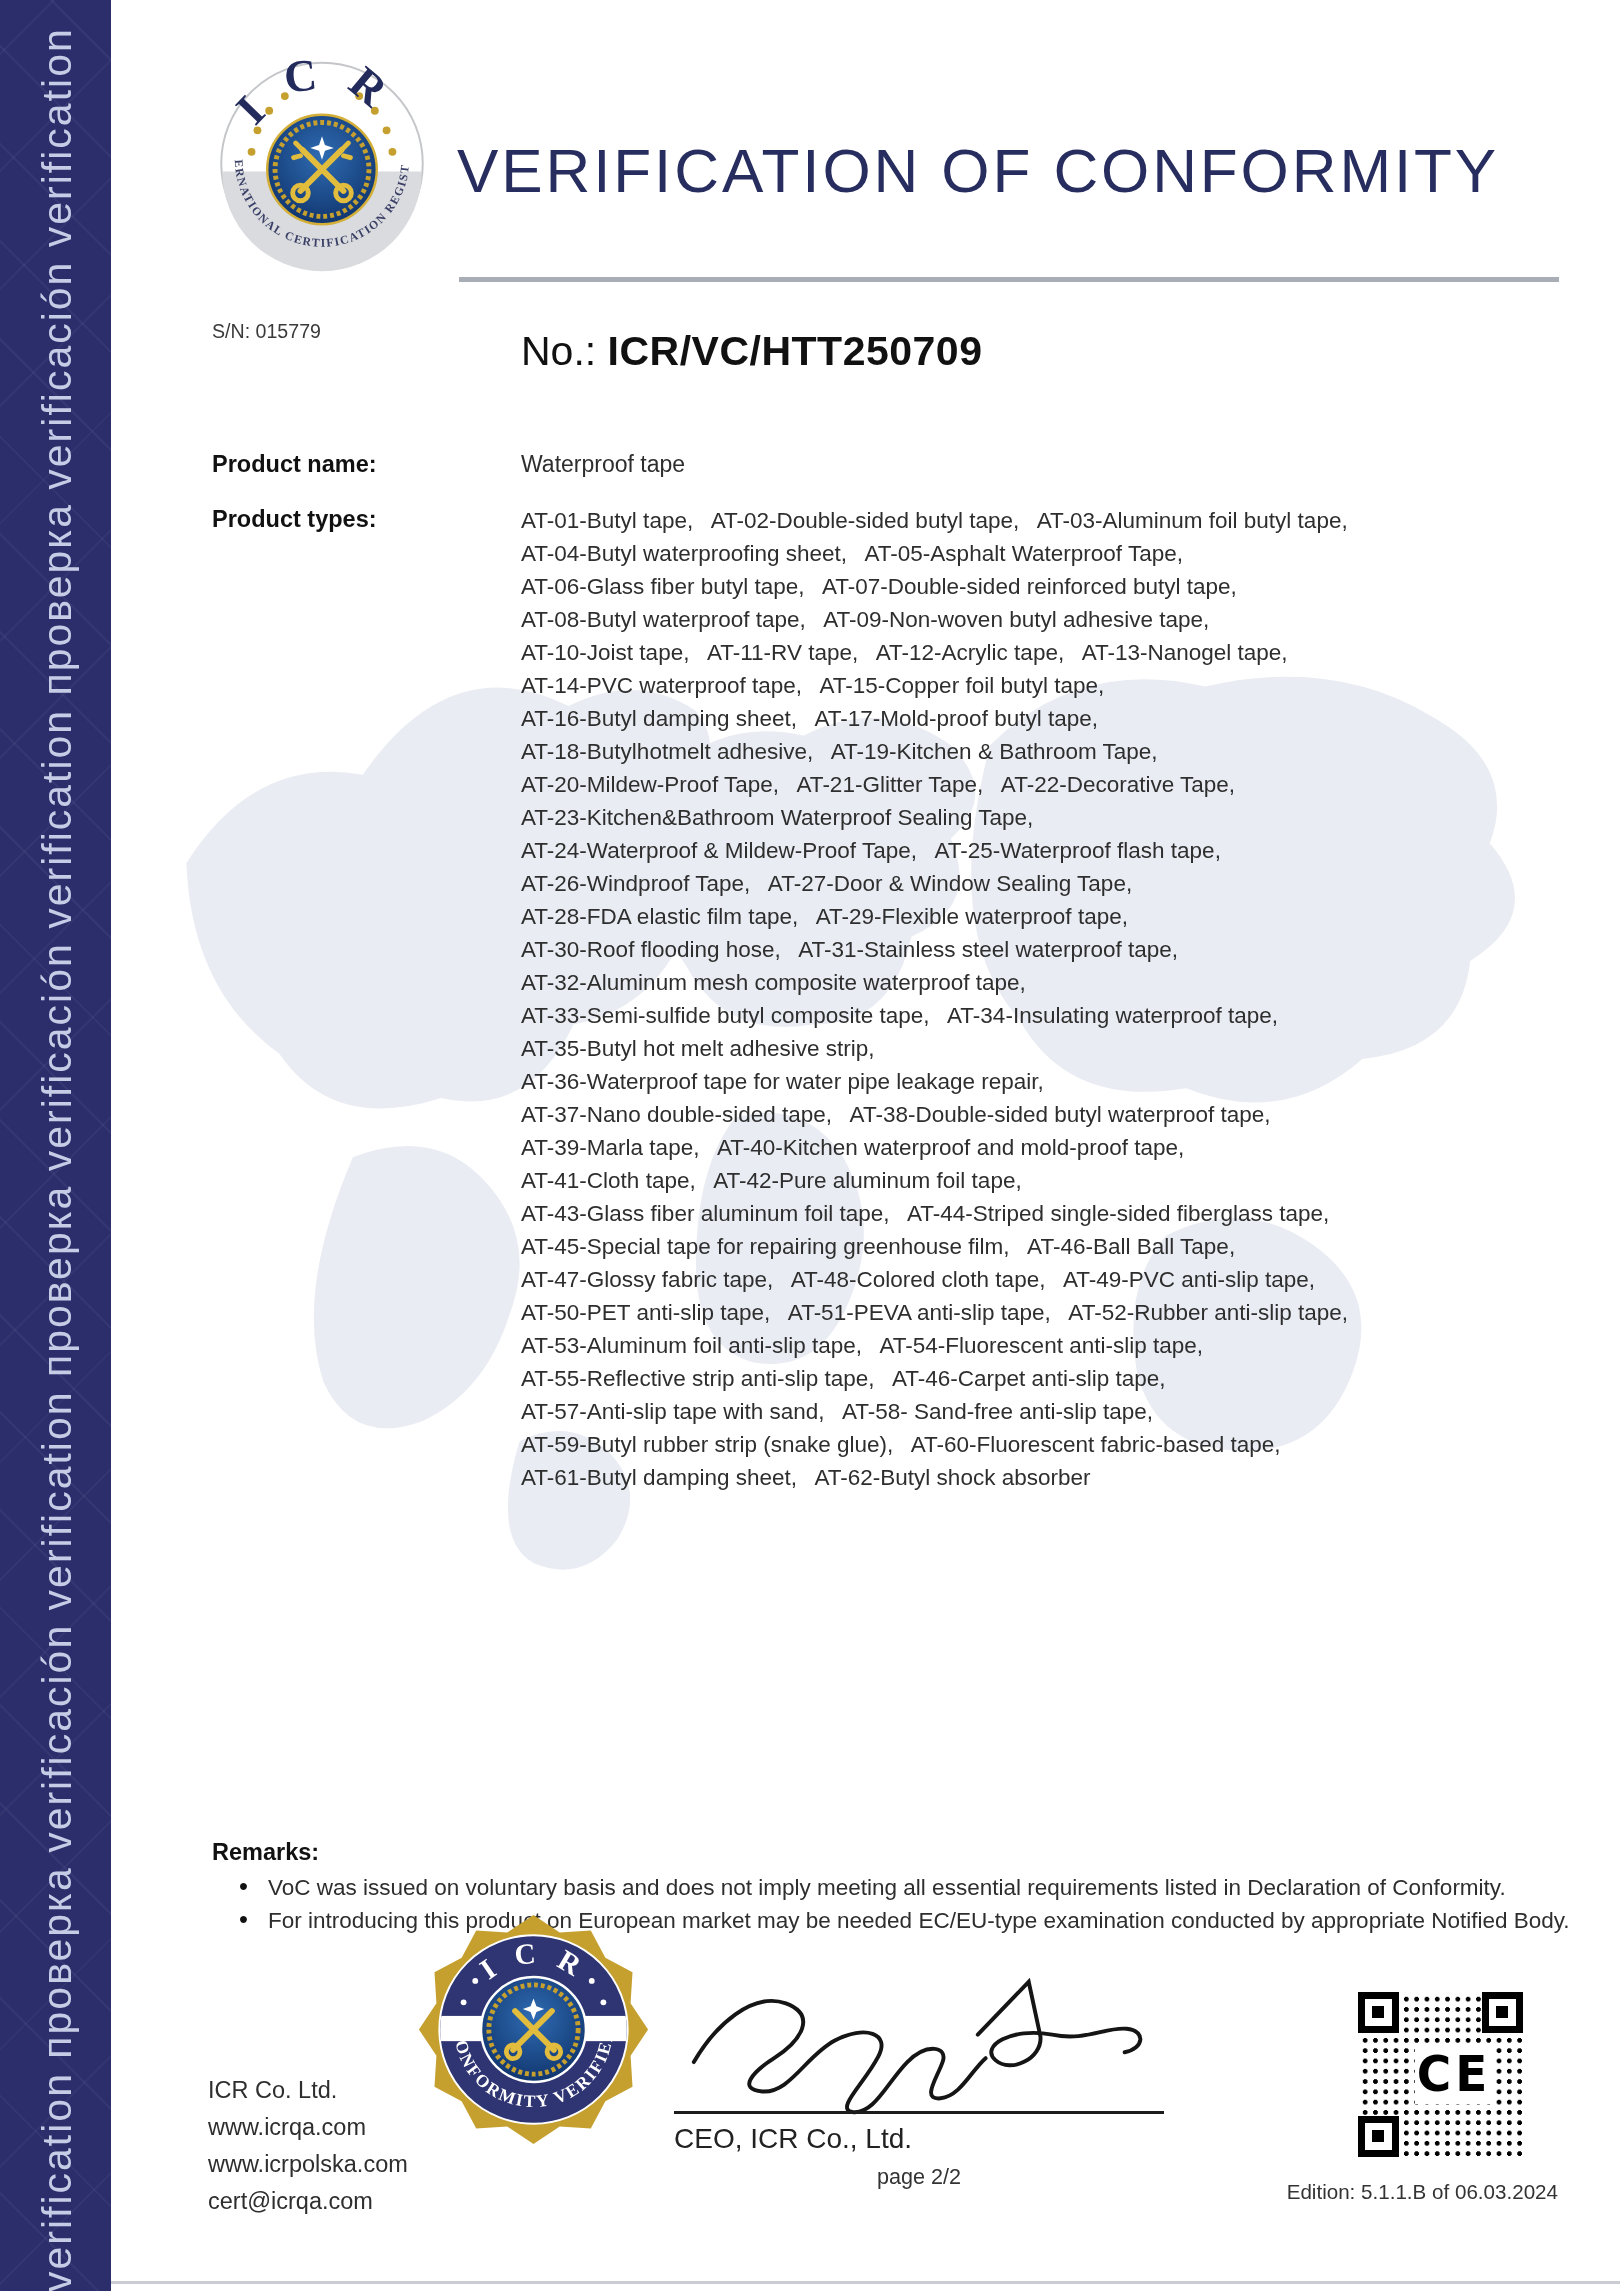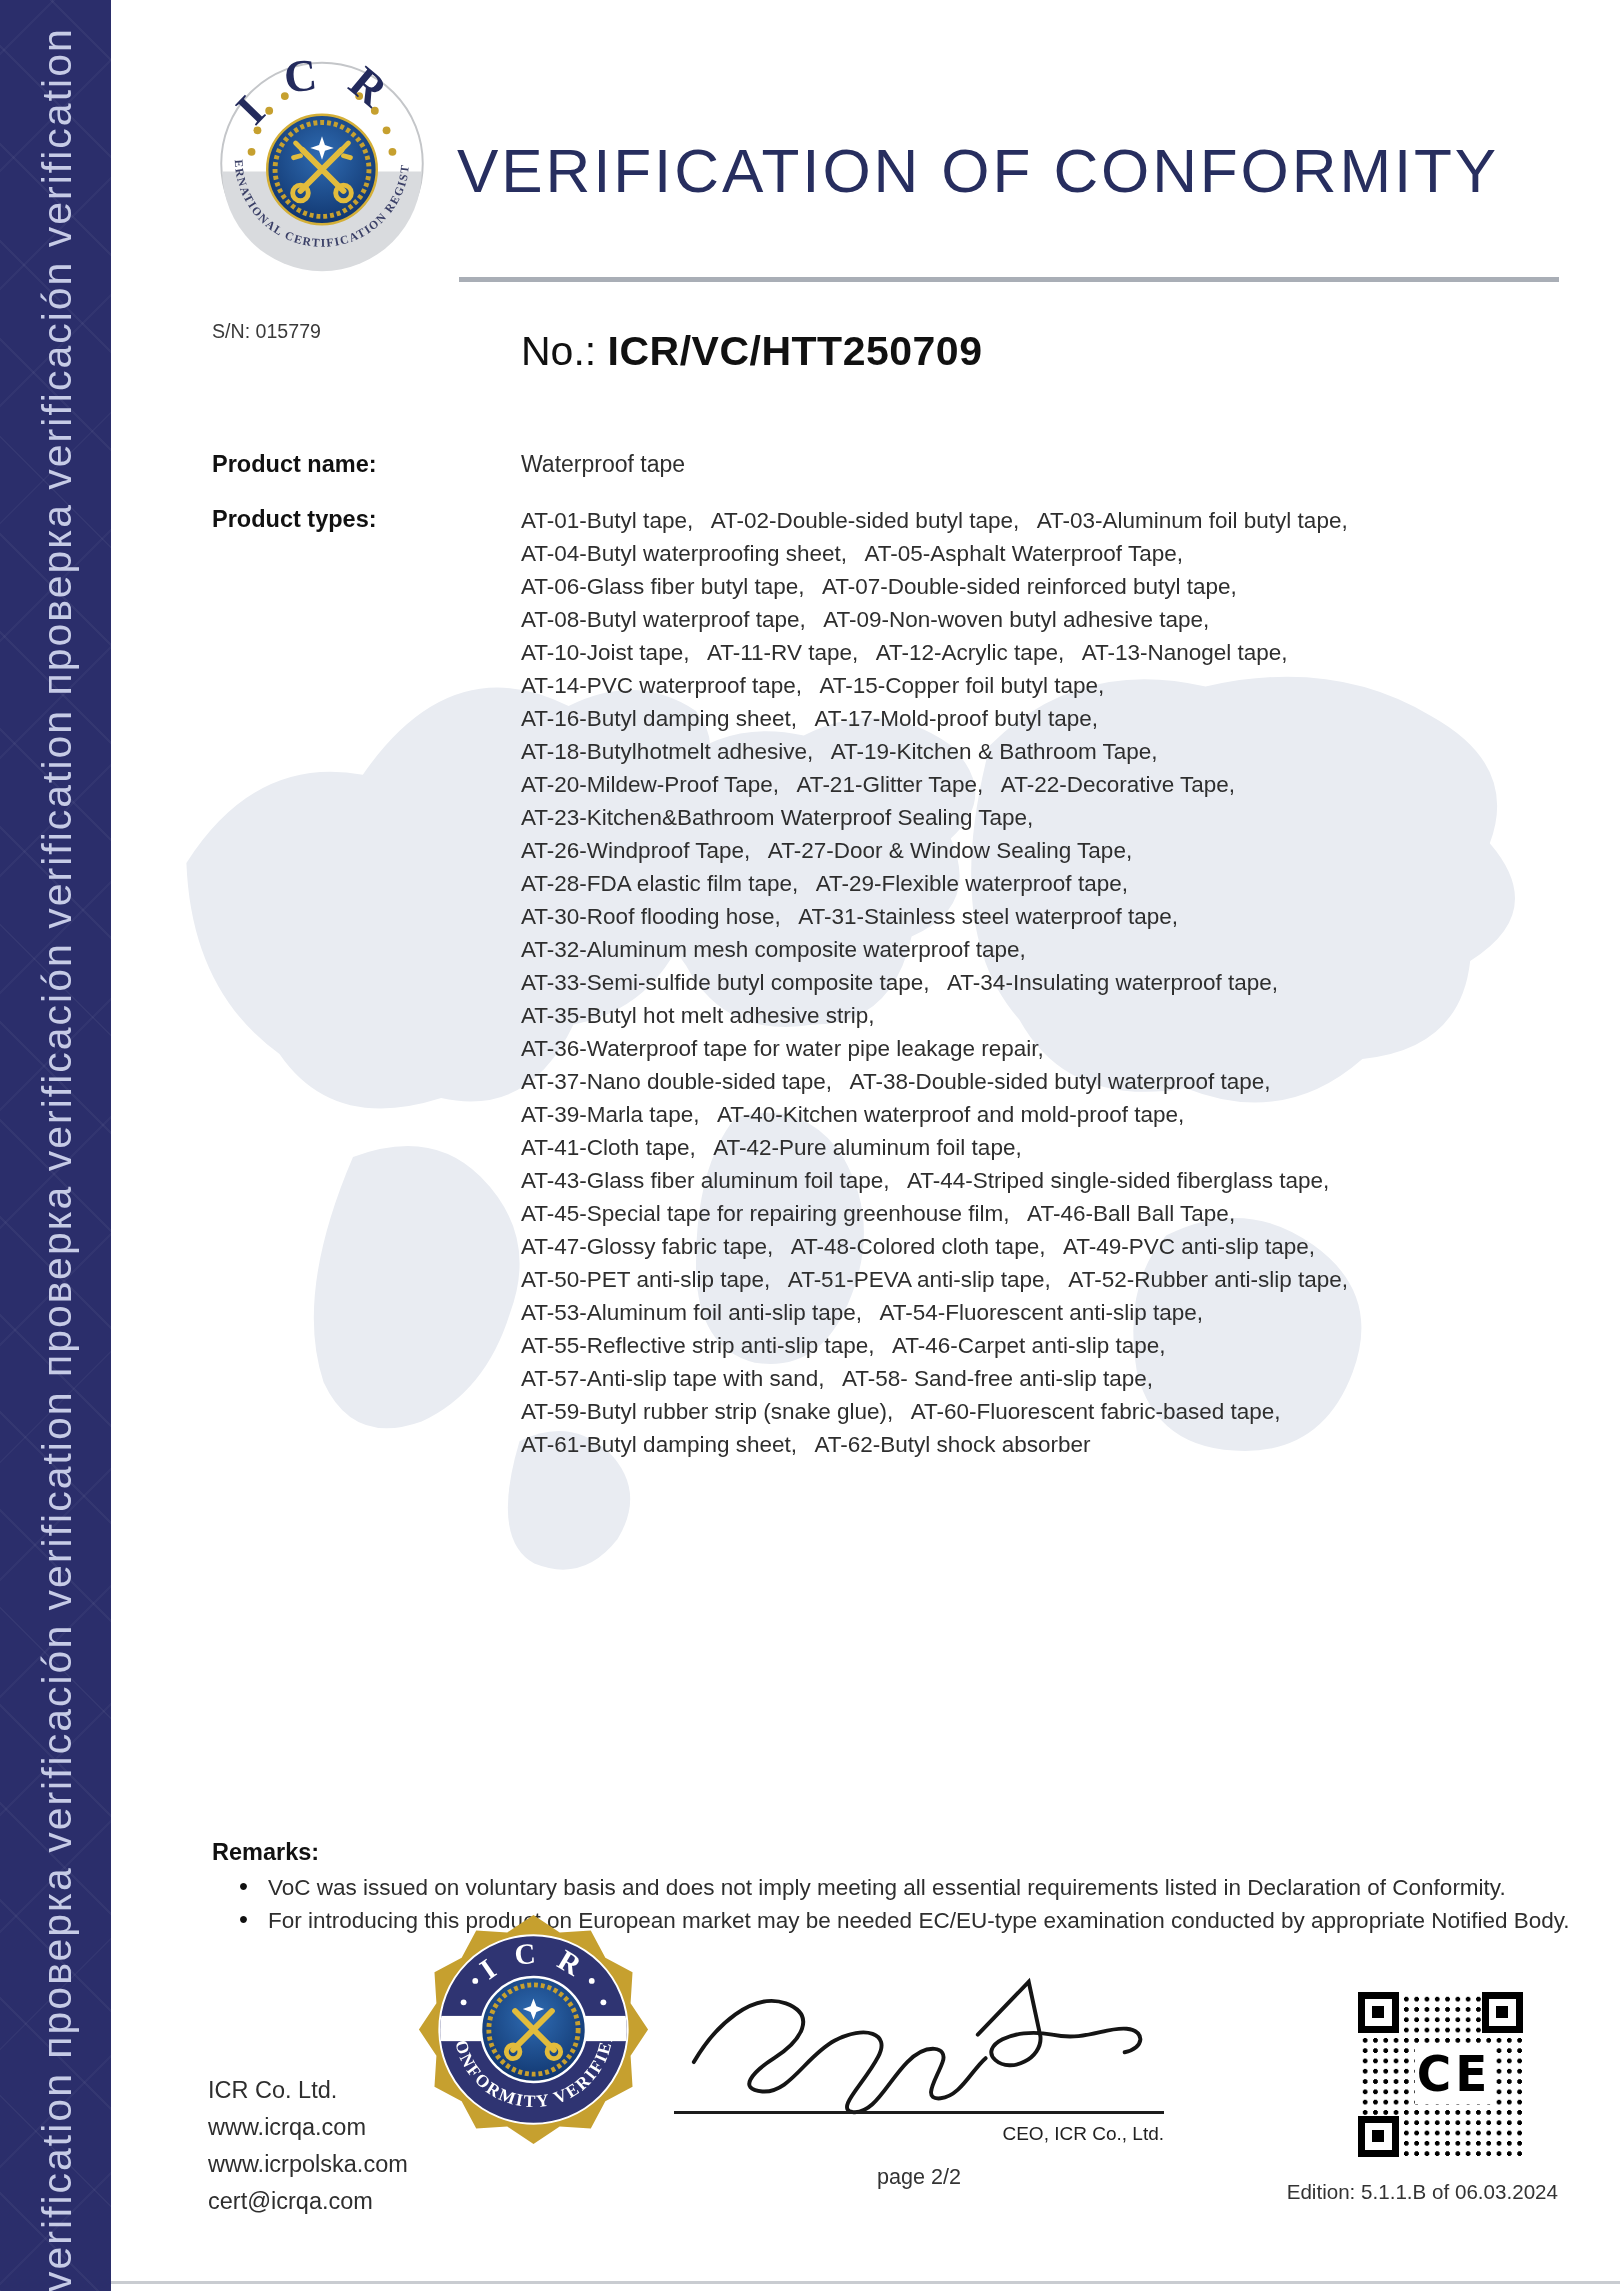--- a/index.html
+++ b/index.html
@@ -29,21 +29,21 @@
   .types-list{position:absolute;left:521px;top:504px;width:1039px;z-index:2;}
   .type-line{height:33px;line-height:33px;font-size:22.5px;color:#2e2e2e;white-space:pre;}
   
   .remarks-label{position:absolute;left:212px;top:1839px;font-size:23.5px;font-weight:700;color:#111;z-index:2;}
   .bullet-row{position:absolute;left:223px;font-size:22.5px;color:#2e2e2e;z-index:2;white-space:nowrap;margin-left:16px;}
   .bullet-row .dot{display:inline-block;width:29px;font-size:25.5px;color:#111;}
   
   .badge{position:absolute;left:417px;top:1913px;z-index:2;}
   .signature{position:absolute;left:686px;top:1964px;z-index:2;}
   .sig-line{position:absolute;left:674px;top:2111px;width:490px;height:2.9px;background:#1c1c1c;z-index:2;}
-  .ceo{position:absolute;left:674px;top:2123px;width:490px;text-align:right;font-size:19px;color:#222;z-index:2;}
+  .ceo{position:absolute;left:674px;top:2123px;width:490px;text-align:left;font-size:28px;color:#222;z-index:2;}
   .pageno{position:absolute;left:674px;top:2164px;width:490px;text-align:center;font-size:21.6px;color:#333;z-index:2;}
   .contacts{position:absolute;left:208px;top:2060px;font-size:23.5px;color:#2e2e2e;line-height:37px;z-index:2;margin-top:12px;}
   .qr{position:absolute;left:1358px;top:1992px;width:165px;height:165px;z-index:2;
       background-image:radial-gradient(circle,#000 31%,transparent 34%);
       background-size:10.3px 10.3px;background-position:2px 2px;}
   .qr .finder{position:absolute;width:41px;height:41px;border:7.8px solid #000;background:#fff;box-sizing:border-box;}
   .qr .finder::after{content:"";position:absolute;left:6.9px;top:6.9px;width:11.8px;height:11.8px;background:#000;}
   .qr .f-tl{left:0;top:0;} .qr .f-tr{right:0;top:0;} .qr .f-bl{left:0;bottom:0;}
   .qr .ce-box{position:absolute;left:57px;top:51px;width:78px;height:61px;background:#fff;
               display:flex;align-items:center;justify-content:center;}
@@ -135,20 +135,21 @@
       <div class="type-line">AT-01-Butyl tape,   AT-02-Double-sided butyl tape,   AT-03-Aluminum foil butyl tape,</div>
       <div class="type-line">AT-04-Butyl waterproofing sheet,   AT-05-Asphalt Waterproof Tape,</div>
       <div class="type-line">AT-06-Glass fiber butyl tape,   AT-07-Double-sided reinforced butyl tape,</div>
       <div class="type-line">AT-08-Butyl waterproof tape,   AT-09-Non-woven butyl adhesive tape,</div>
       <div class="type-line">AT-10-Joist tape,   AT-11-RV tape,   AT-12-Acrylic tape,   AT-13-Nanogel tape,</div>
       <div class="type-line">AT-14-PVC waterproof tape,   AT-15-Copper foil butyl tape,</div>
       <div class="type-line">AT-16-Butyl damping sheet,   AT-17-Mold-proof butyl tape,</div>
       <div class="type-line">AT-18-Butylhotmelt adhesive,   AT-19-Kitchen &amp; Bathroom Tape,</div>
       <div class="type-line">AT-20-Mildew-Proof Tape,   AT-21-Glitter Tape,   AT-22-Decorative Tape,</div>
       <div class="type-line">AT-23-Kitchen&amp;Bathroom Waterproof Sealing Tape,</div>
+      <div class="type-line">AT-24-Waterproof &amp; Mildew-Proof Tape,   AT-25-Waterproof flash tape,</div>
       <div class="type-line">AT-26-Windproof Tape,   AT-27-Door &amp; Window Sealing Tape,</div>
       <div class="type-line">AT-28-FDA elastic film tape,   AT-29-Flexible waterproof tape,</div>
       <div class="type-line">AT-30-Roof flooding hose,   AT-31-Stainless steel waterproof tape,</div>
       <div class="type-line">AT-32-Aluminum mesh composite waterproof tape,</div>
       <div class="type-line">AT-33-Semi-sulfide butyl composite tape,   AT-34-Insulating waterproof tape,</div>
       <div class="type-line">AT-35-Butyl hot melt adhesive strip,</div>
       <div class="type-line">AT-36-Waterproof tape for water pipe leakage repair,</div>
       <div class="type-line">AT-37-Nano double-sided tape,   AT-38-Double-sided butyl waterproof tape,</div>
       <div class="type-line">AT-39-Marla tape,   AT-40-Kitchen waterproof and mold-proof tape,</div>
       <div class="type-line">AT-41-Cloth tape,   AT-42-Pure aluminum foil tape,</div>

